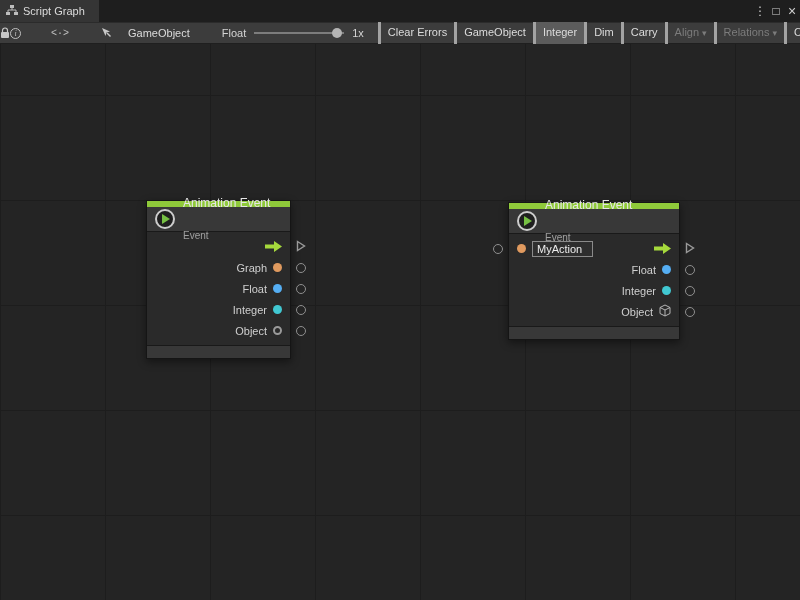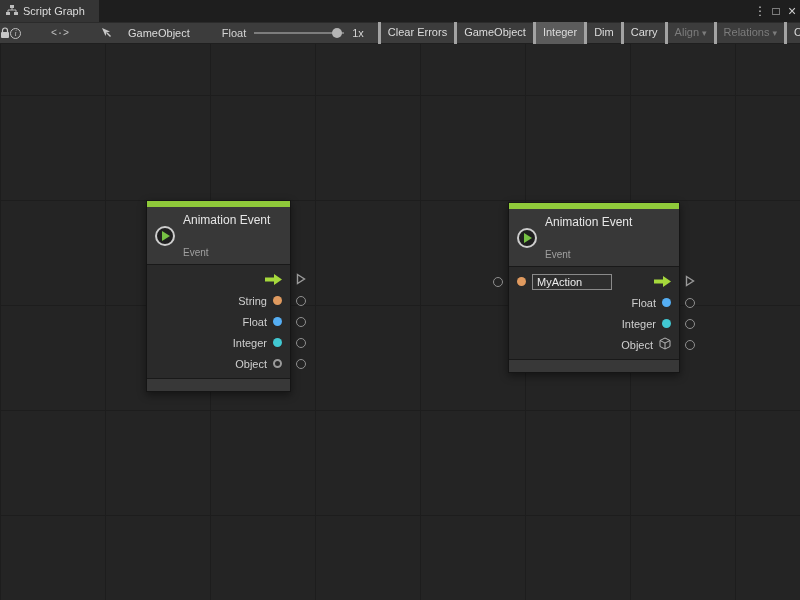--- a/index.html
+++ b/index.html
@@ -38,21 +38,21 @@
   
   .canvas { position:relative; flex:1; background-color:#242424;
             background-image: linear-gradient(#1d1d1d 1px, transparent 1px),
                               linear-gradient(90deg, #1d1d1d 1px, transparent 1px);
             background-size:105px 105px; background-position:0 51px; overflow:hidden; }
 
   
   .node { position:absolute; border:1px solid #151515; background:#2a2a2a;
           box-shadow:0 3px 8px rgba(0,0,0,.45); }
   .colorbar { height:6px; background:#8fc93a; }
-  .node-head { height:57px; background:#383838; display:flex; align-items:center; gap:8px; padding:12px 8px; }
+  .node-head { height:24px; background:#383838; display:flex; align-items:center; gap:8px; padding:12px 8px; }
   .event-icon { width:20px; height:20px; border-radius:50%; border:2px solid #cdcdcd; background:#1f1f1f;
                 display:flex; align-items:center; justify-content:center; flex:0 0 auto; }
   .play { width:0; height:0; border-left:8px solid #76c043; border-top:5px solid transparent;
           border-bottom:5px solid transparent; margin-left:2px; }
   .node-title { font-size:12px; color:#e6e6e6; line-height:14px; }
   .node-sub { font-size:10px; color:#a0a0a0; line-height:12px;margin-top:20px; }
   .node-body { background:#2a2a2a; border-top:1px solid #191919; padding:4px 0; }
   .node-foot { height:13px; background:#383838; border-top:1px solid #191919; }
   .row { position:relative; height:21px; display:flex; align-items:center; justify-content:flex-end;
          gap:6px; padding:0 8px; color:#cfcfcf; font-size:11px; }
@@ -61,21 +61,21 @@
   .p-orange { background:#e09a5f; }
   .p-blue   { background:#55aef3; }
   .p-teal   { background:#41c8d2; }
   .p-ring   { width:9px; height:9px; background:transparent; border:2px solid #9a9a9a; }
   .arrow { margin-left:auto; display:flex; align-items:center; flex:0 0 auto; }
   .row .arrow-only { margin-left:auto; }
   .ext { position:absolute; top:50%; transform:translateY(-50%); }
   .ext-r { right:-16px; }
   .ext-l { left:-16px; }
   .ext-circle { width:10px; height:10px; border:1px solid #8f8f8f; border-radius:50%; background:#242424; }
-  .name-field { width:80px; height:16px; background:#2e2e2e; border:1px solid #8a8a8a;
+  .name-field { width:61px; height:16px; background:#2e2e2e; border:1px solid #8a8a8a;
                 color:#ececec; font-size:11px; padding:0 4px; font-family:"Liberation Sans", sans-serif; }
   .cube { flex:0 0 auto; }
 </style>
 </head>
 <body>
 
 <div class="window">
 
   <div class="titlebar">
     <div class="tab">
@@ -156,21 +156,21 @@
                 <path d="M0 3.5h9V0l8 5.5-8 5.5V7.5H0z" fill="#a6d93c"></path>
               </svg>
           </span>
           <span class="ext ext-r">
             <svg width="10" height="12" viewBox="0 0 10 12">
                 <path d="M1.5 1.5 L8.5 6 L1.5 10.5 Z" fill="none" stroke="#9a9a9a" stroke-width="1.4"></path>
               </svg>
           </span>
         </div>
         <div class="row">
-          <span>String</span>
+          <span>Graph</span>
           <span class="dot p-orange"></span>
           <span class="ext ext-r ext-circle"></span>
         </div>
         <div class="row">
           <span>Float</span>
           <span class="dot p-blue"></span>
           <span class="ext ext-r ext-circle"></span>
         </div>
         <div class="row">
           <span>Integer</span>

